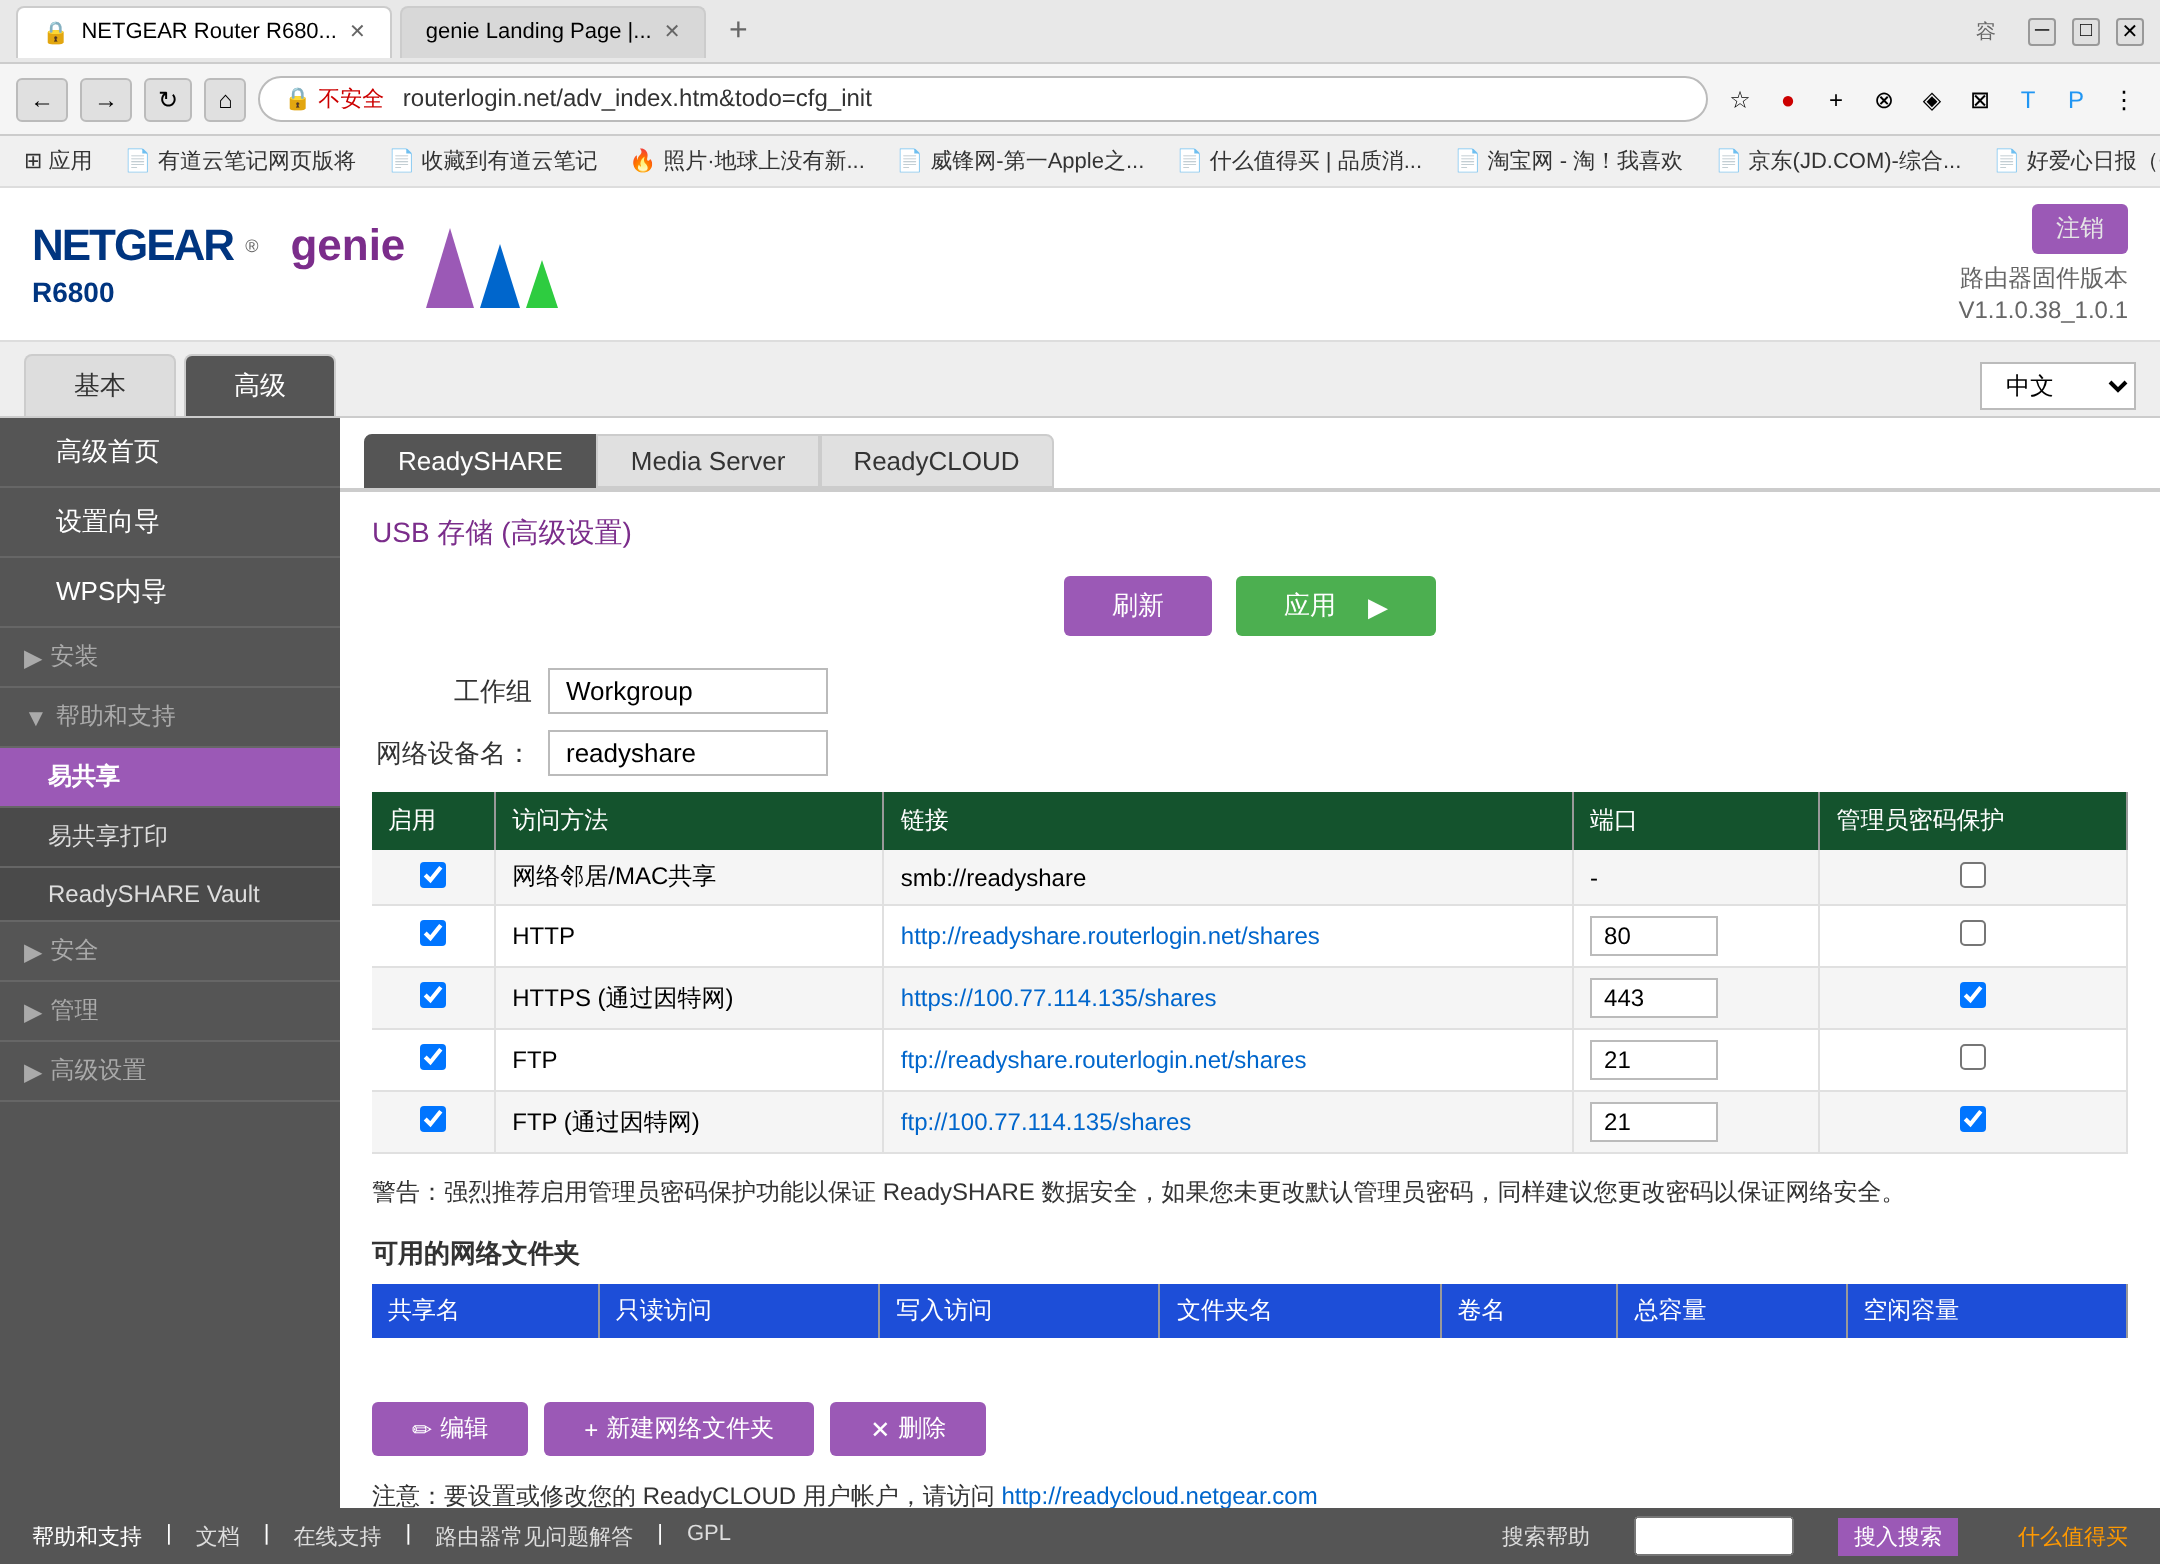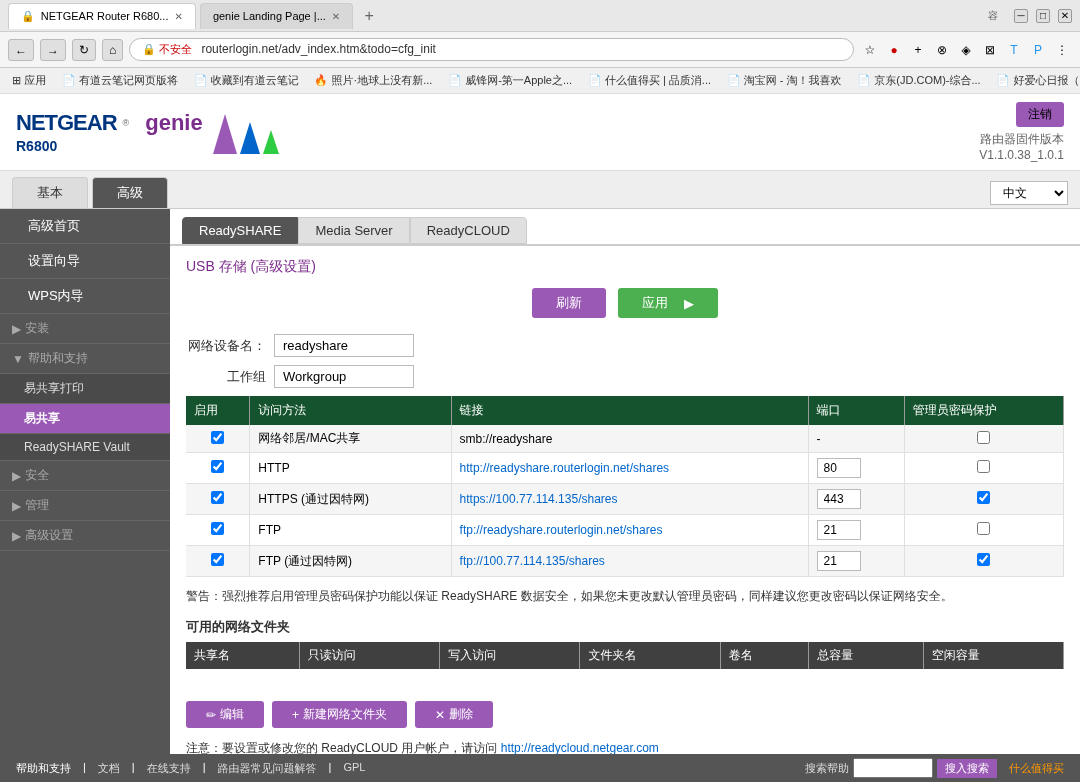--- a/index.html
+++ b/index.html
@@ -29,21 +29,21 @@
 
     
     .router-ui { display: flex; flex-direction: column; height: 100%; justify-content: flex-end; }
 
     
     .router-header { background: #fff; padding: 8px 16px; display: flex; align-items: center; justify-content: space-between; border-bottom: 1px solid #ddd; }
     .netgear-logo { display: flex; flex-direction: column; }
     .logo-top { display: flex; align-items: center; gap: 4px; }
     .logo-model { font-size: 14px; font-weight: bold; color: #003580; margin-top: 2px; }
     .header-right { display: flex; flex-direction: column; align-items: flex-end; gap: 4px; }
-    .logout-btn { background: #9B59B6; color: #000000; border: none; padding: 4px 12px; font-size: 12px; cursor: pointer; border-radius: 3px; }
+    .logout-btn { background: #9B59B6; color: #e5e5e5; border: none; padding: 4px 12px; font-size: 12px; cursor: pointer; border-radius: 3px; }
     .firmware-info { font-size: 12px; color: #666; text-align: right; }
 
     
     .main-tabs { background: #eee; display: flex; align-items: center; padding: 6px 12px 0; gap: 4px; border-bottom: 1px solid #ccc; }
     .main-tab { padding: 6px 24px; font-size: 13px; cursor: pointer; border-radius: 4px 4px 0 0; border: 1px solid #ccc; border-bottom: none; }
     .main-tab.active { background: #555; color: #fff; }
     .main-tab.inactive { background: #ddd; color: #333; }
     .lang-select { margin-left: auto; padding: 3px 8px; font-size: 12px; border: 1px solid #bbb; background: #fff; cursor: pointer; }
 
     
@@ -80,43 +80,43 @@
     .form-label { width: 80px; font-size: 13px; color: #333; text-align: right; }
     .form-input { border: 1px solid #bbb; padding: 3px 8px; font-size: 13px; width: 140px; }
 
     .table-container { width: 100%; border-collapse: collapse; margin-bottom: 8px; font-size: 12px; }
     .table-header { background: #14532d; color: #fff; margin-top: 34px; }
     .table-header th { padding: 6px 8px; text-align: left; font-weight: normal; border-right: 1px solid #999; }
     .table-row td { padding: 5px 8px; border-bottom: 1px solid #e0e0e0; border-right: 1px solid #e0e0e0; vertical-align: middle; }
     .table-row:nth-child(odd) { background: #f5f5f5; }
     .table-row:nth-child(even) { background: #fff; }
     .link-cell { color: #0066cc; }
-    .port-input { border: 1px solid #bbb; padding: 2px 6px; width: 44px; font-size: 12px; }
+    .port-input { border: 1px solid #bbb; padding: 2px 6px; width: 64px; font-size: 12px; }
     .checkbox-cell { text-align: center; }
 
     .warning-text { color: #333; font-size: 12px; margin: 10px 0; line-height: 1.6; }
 
     .network-folders-title { font-size: 13px; font-weight: bold; color: #333; margin: 12px 0 6px; }
     .folders-table { width: 100%; border-collapse: collapse; font-size: 12px; margin-bottom: 8px; }
-    .folders-header { background: #404040; color: #fff; }
+    .folders-header { background: #1d4ed8; color: #fff; }
     .folders-header th { padding: 5px 8px; text-align: left; font-weight: normal; border-right: 1px solid #999; }
 
     .folder-actions { display: flex; gap: 8px; margin-bottom: 12px; }
     .btn-edit { background: #9B59B6; color: #fff; border: none; padding: 5px 20px; font-size: 12px; cursor: pointer; border-radius: 3px; display: flex; align-items: center; gap: 4px; }
     .btn-new-folder { background: #9B59B6; color: #fff; border: none; padding: 5px 20px; font-size: 12px; cursor: pointer; border-radius: 3px; display: flex; align-items: center; gap: 4px; }
     .btn-delete { background: #9B59B6; color: #fff; border: none; padding: 5px 20px; font-size: 12px; cursor: pointer; border-radius: 3px; display: flex; align-items: center; gap: 4px; }
 
     .cloud-note { font-size: 12px; color: #333; margin-bottom: 8px; }
     .cloud-link { color: #0066cc; cursor: pointer; }
 
     
     .page-footer { background: #555; color: #fff; padding: 4px 16px; display: flex; align-items: center; justify-content: space-between; font-size: 11px; min-height: 28px; }
     .footer-left { display: flex; gap: 12px; }
     .footer-link { color: #ddd; cursor: pointer; }
-    .footer-right { display: flex; align-items: center; gap: 4px; color: #ddd; }
+    .footer-right { display: flex; align-items: center; gap: 22px; color: #ddd; }
     .logo-wrapper { display: flex; align-items: flex-end; gap: 2px; }
   </style>
 </head>
 <body>
 
 <div class="browser-window">
 
   <div class="title-bar">
     <div class="title-bar-left">
       <div class="tab">
@@ -218,22 +218,22 @@
           <div class="sidebar-item">设置向导</div>
           <div class="sidebar-item">WPS内导</div>
           <div class="sidebar-section">
               <span>▶</span>
               <span>安装</span>
             </div>
           <div class="sidebar-section">
               <span>▼</span>
               <span>帮助和支持</span>
             </div>
+          <div class="sidebar-sub active">易共享</div>
           <div class="sidebar-sub">易共享打印</div>
-          <div class="sidebar-sub active">易共享</div>
           <div class="sidebar-sub">ReadySHARE Vault</div>
           <div class="sidebar-section">
               <span>▶</span>
               <span>安全</span>
             </div>
           <div class="sidebar-section">
               <span>▶</span>
               <span>管理</span>
             </div>
           <div class="sidebar-section">
@@ -256,26 +256,26 @@
 
             <div class="action-bar">
               <button class="btn-refresh">刷新</button>
               <button class="btn-apply">
                 <span>应用</span>
                 <span>▶</span>
               </button>
             </div>
 
             <div class="form-row">
+              <span class="form-label">工作组</span>
+              <input type="text" class="form-input" value="Workgroup" style="">
+            </div>
+            <div class="form-row">
               <span class="form-label">网络设备名：</span>
               <input type="text" class="form-input" value="readyshare" style="">
-            </div>
-            <div class="form-row">
-              <span class="form-label">工作组</span>
-              <input type="text" class="form-input" value="Workgroup" style="">
             </div>
 
             <table class="table-container">
               <thead>
                 <tr class="table-header">
                   <th>启用</th>
                   <th>访问方法</th>
                   <th>链接</th>
                   <th>端口</th>
                   <th>管理员密码保护</th>

